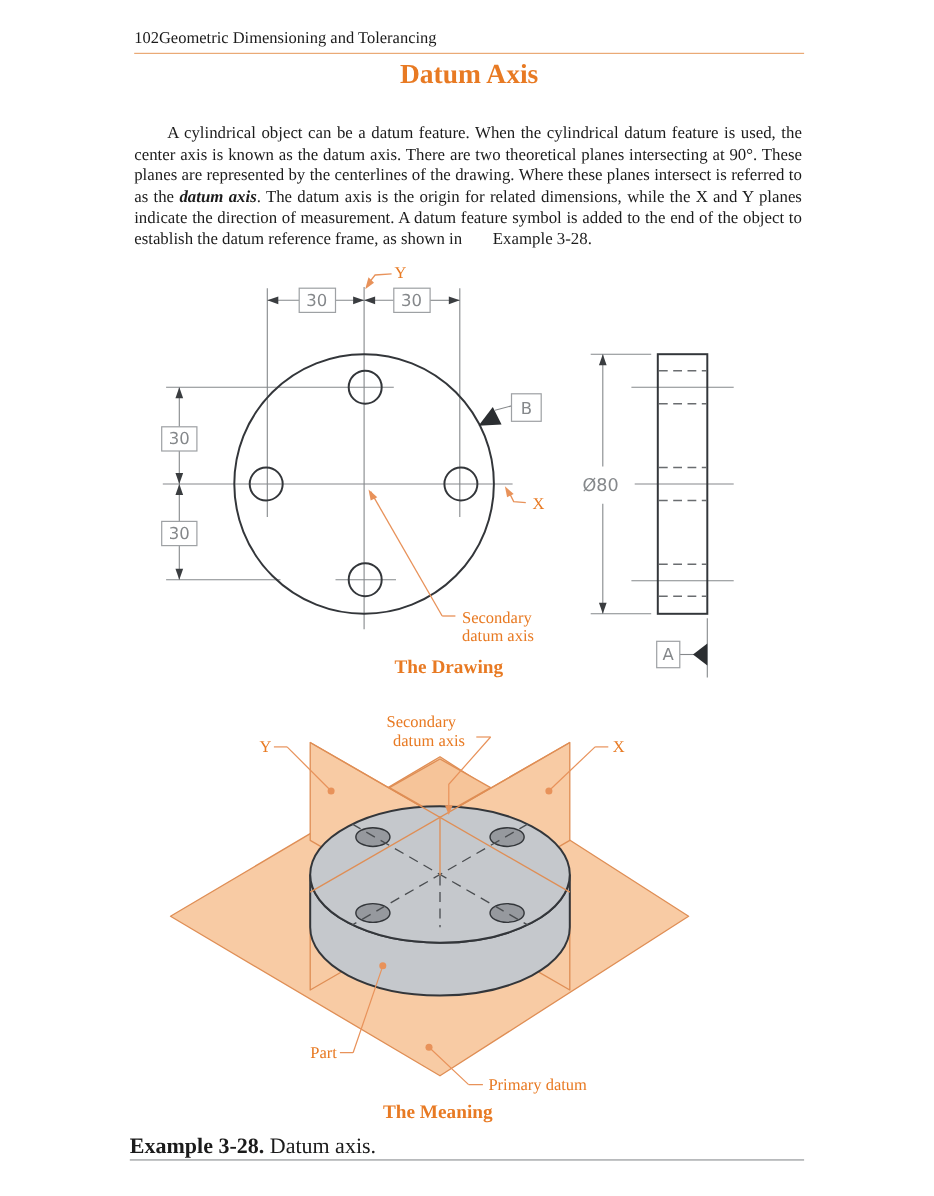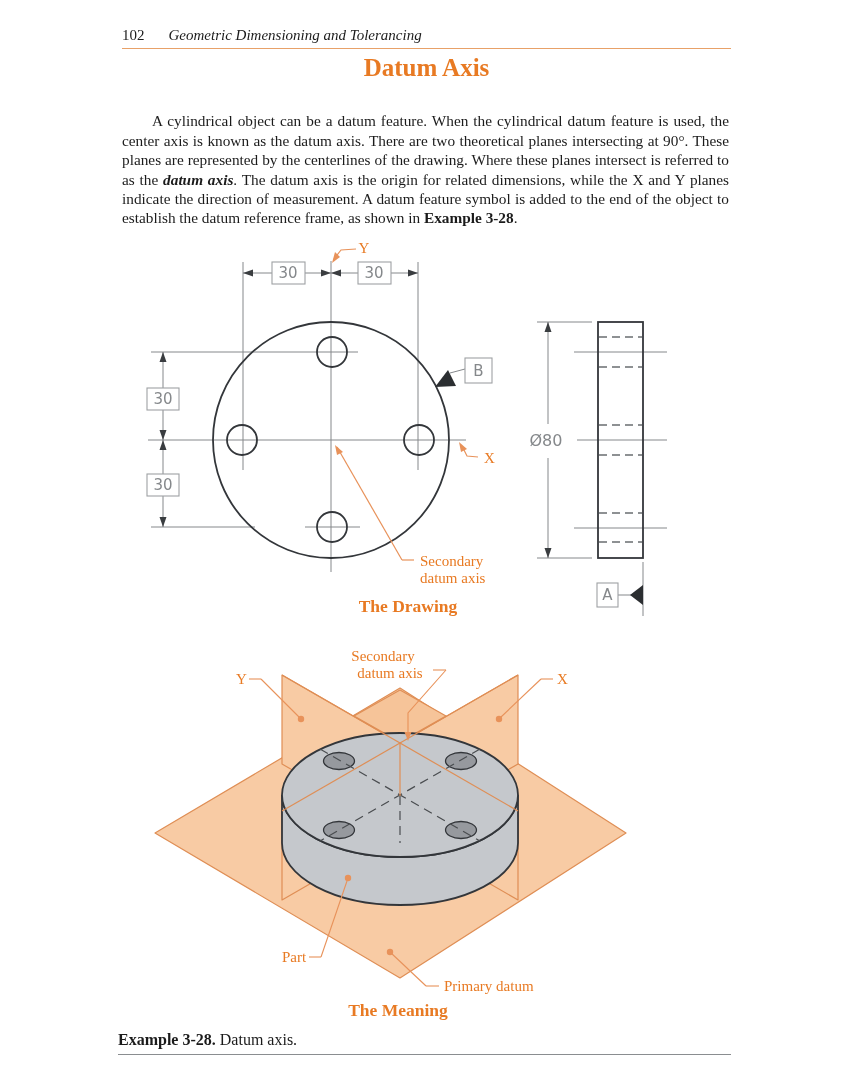--- a/index.html
+++ b/index.html
@@ -1,26 +1,26 @@
 <!DOCTYPE html>
 <html><head>
 <meta charset="utf-8">
 <style>
   html,body{margin:0;padding:0;background:#ffffff;}
   body{width:849px;height:1087px;position:relative;font-family:"Liberation Serif",serif;color:#1b1b1b;overflow:hidden;}
   .abs{position:absolute;}
   #page-header{left:122px;top:27px;width:609px;font-size:15px;}
   #page-header .pn{font-style:normal;margin-top:32px;}
-  #page-header .bt{font-style:italic;margin-left:24px;}
+  #page-header .bt{}
   #header-rule{left:122px;top:48px;width:609px;height:0;border-top:1.6px solid #E8A168;}
   #doc-title{left:122px;top:54px;width:609px;text-align:center;font-size:25px;font-weight:bold;color:#E87A23;}
   #body-par{left:122px;top:96px;width:607px;font-size:15.3px;line-height:19.4px;text-align:justify;text-indent:30px;}
   #body-par .bi{font-weight:bold;font-style:italic;}
-  #body-par .b{font-weight:bold;}
-  #fig-caption{left:118px;top:1031px;width:613px;font-size:16px;}
+  #body-par .b{font-weight:normal;margin-left:24px;}
+  #fig-caption{left:118px;top:1031px;width:613px;font-size:20px;}
   #fig-caption .b{font-weight:bold;}
   #caption-rule{left:118px;top:1054px;width:613px;height:0;border-top:1.2px solid #8A8D90;}
   #fig-svg{left:0;top:0;}
   text{user-select:none;}
   .dimtxt{font-family:"DejaVu Sans",sans-serif;font-size:15px;fill:#85888B;}
   .diatxt{font-family:"DejaVu Sans",sans-serif;font-size:16px;fill:#85888B;}
   .olabel{font-family:"Liberation Serif",serif;font-size:15px;fill:#E87A23;}
   .ocap{font-family:"Liberation Serif",serif;font-size:17.5px;font-weight:bold;fill:#E87A23;}
 </style>
 </head>

